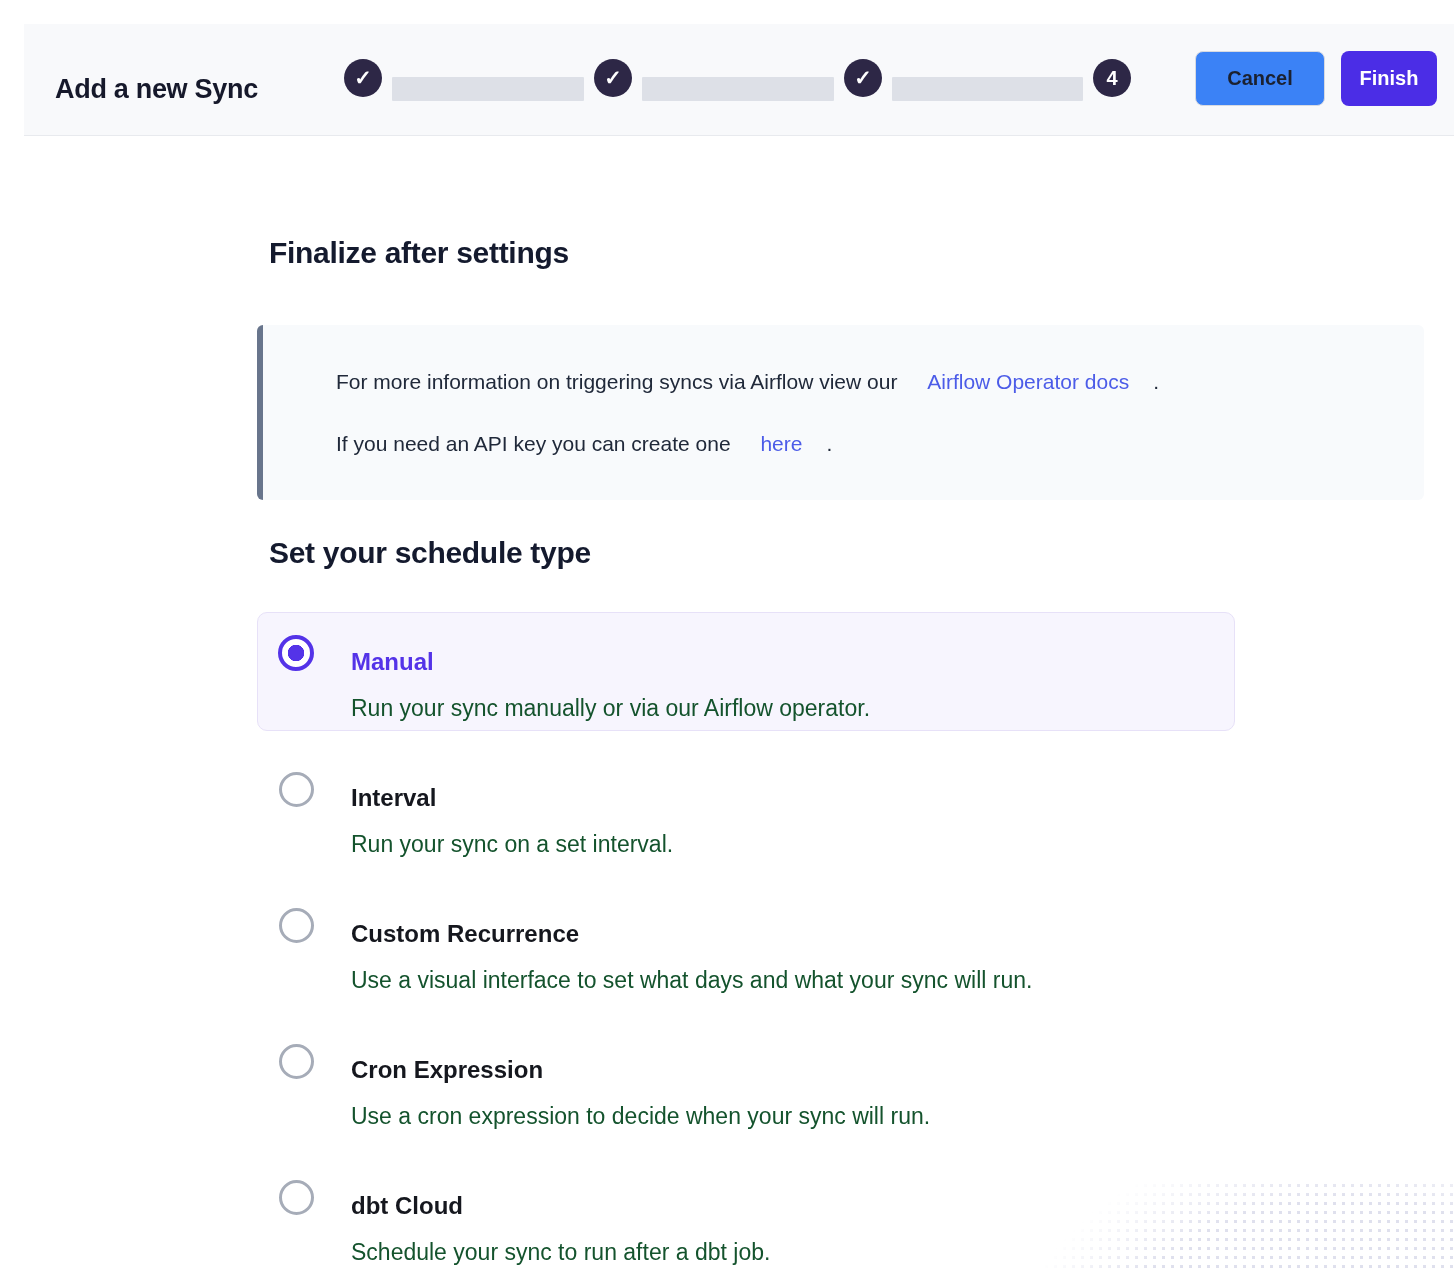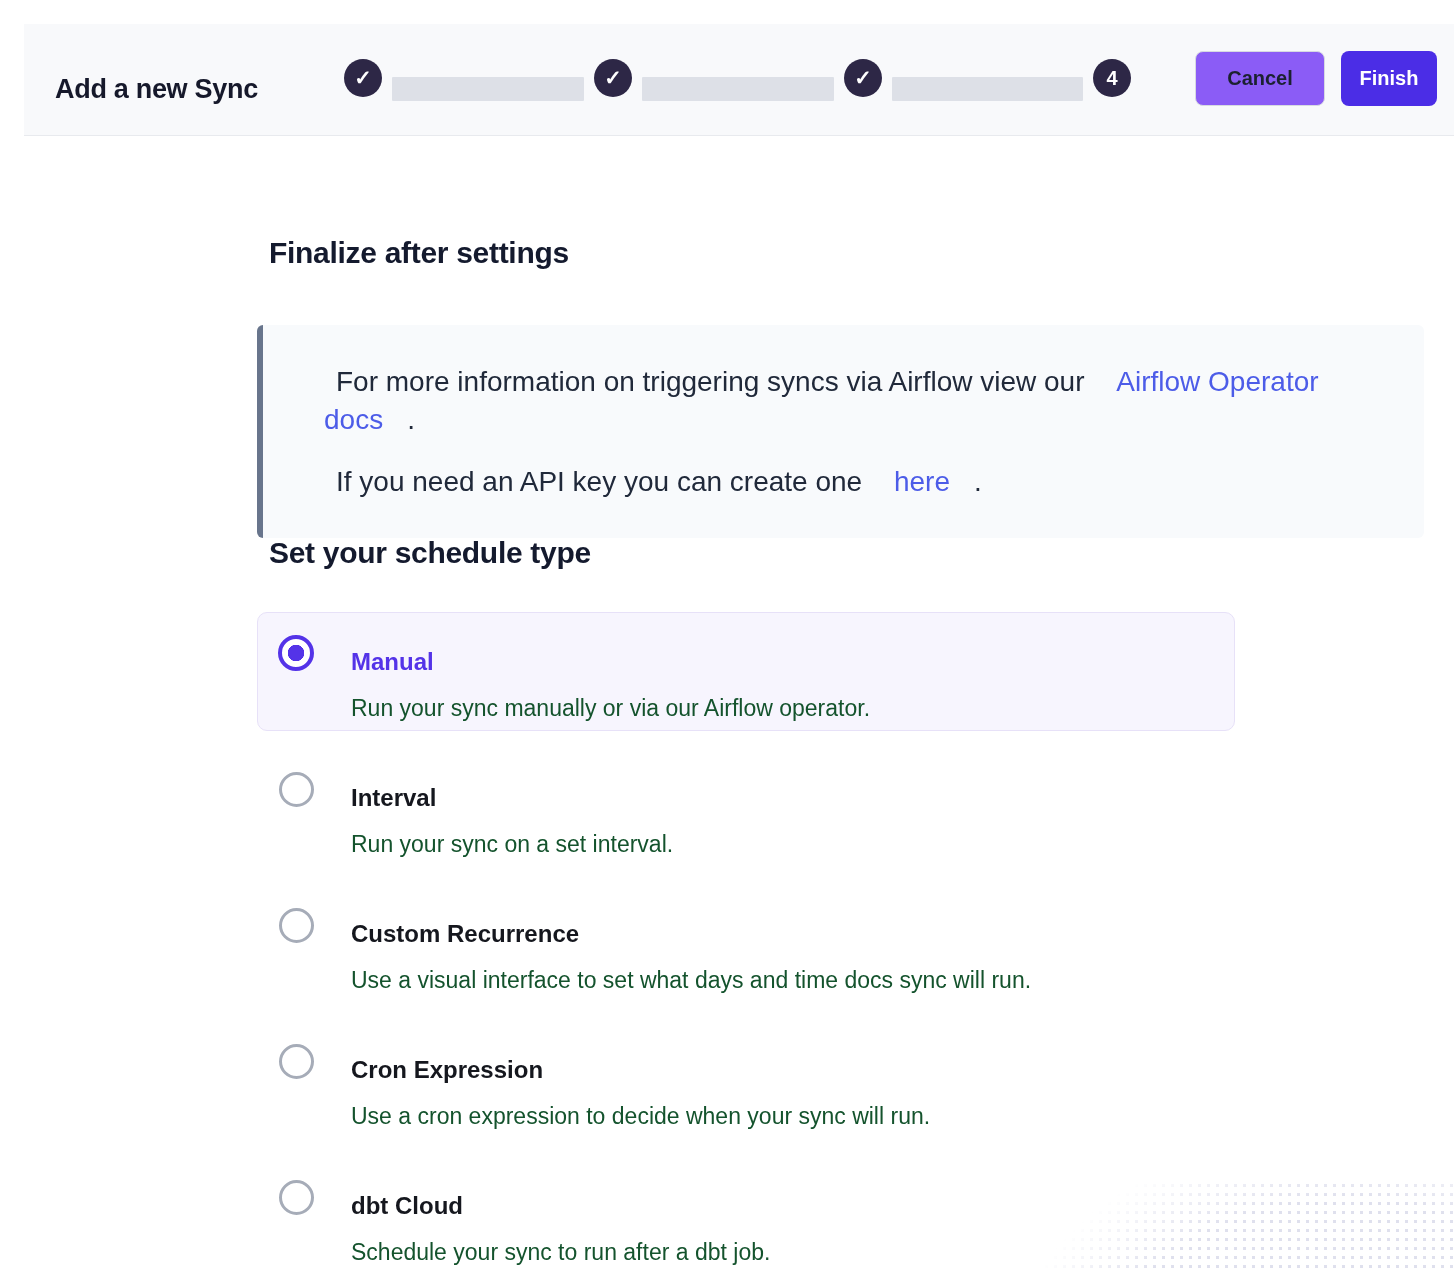--- a/index.html
+++ b/index.html
@@ -39,21 +39,21 @@
   .connector {
     position:absolute; top:53px; height:2px; background:#dde0e7; border-radius:1px;
   }
   .conn-1 { left:368px; width:192px; }
   .conn-2 { left:618px; width:192px; }
   .conn-3 { left:868px; width:191px; }
 
   .btn { border-radius:8px; font-family:inherit; font-size:20px; font-weight:600; cursor:pointer; }
   .btn-cancel {
     position:absolute; left:1171px; top:27px; width:130px; height:55px;
-    background:#8b5cf6; border:1px solid #d7dae1; color:#1b2130;
+    background:#3b82f6; border:1px solid #d7dae1; color:#1b2130;
   }
   .btn-finish {
     position:absolute; left:1317px; top:27px; width:96px; height:55px;
     background:#4b2de6; border:none; color:#ffffff;
   }
 
   
   .main { position:relative; width:100%; height:1160px; }
 
   .section-heading {
@@ -63,21 +63,21 @@
   }
   .heading-finalize { top:86px; }
   .heading-schedule { top:386px; }
 
   .info-box {
     position:absolute; left:233px; top:189px; width:1167px; min-height:127px;
     background:#f8fafc;
     border-left:6px solid #68758c;
     border-radius:6px;
     padding:26px 30px 25px 49px;
-    font-size:28px; line-height:38px; color:#20293a;
+    font-size:21px; line-height:38px; color:#20293a;
   }
   .info-box a { color:#4c5ce8; text-decoration:none; cursor:pointer; }
 
   .option-card {
     position:absolute; left:233px; top:476px; width:978px; height:119px;
     background:#f7f5fe; border:1px solid #e7e1f8; border-radius:10px;
   }
 
   .radio {
     position:absolute; border-radius:50%; background:#ffffff; cursor:pointer;
@@ -167,21 +167,21 @@
   <div class="radio radio-selected r-sel"></div>
   <div class="opt-label selected l-1">Manual</div>
   <div class="opt-desc d-1">Run your sync manually or via our Airflow operator.</div>
 
   <div class="radio radio-unselected r-2"></div>
   <div class="opt-label l-2">Interval</div>
   <div class="opt-desc d-2">Run your sync on a set interval.</div>
 
   <div class="radio radio-unselected r-3"></div>
   <div class="opt-label l-3">Custom Recurrence</div>
-  <div class="opt-desc d-3">Use a visual interface to set what days and time docs sync will run.</div>
+  <div class="opt-desc d-3">Use a visual interface to set what days and what your sync will run.</div>
 
   <div class="radio radio-unselected r-4"></div>
   <div class="opt-label l-4">Cron Expression</div>
   <div class="opt-desc d-4">Use a cron expression to decide when your sync will run.</div>
 
   <div class="radio radio-unselected r-5"></div>
   <div class="opt-label l-5">dbt Cloud</div>
   <div class="opt-desc d-5">Schedule your sync to run after a dbt job.</div>
 
   <div class="corner-dots"></div>

